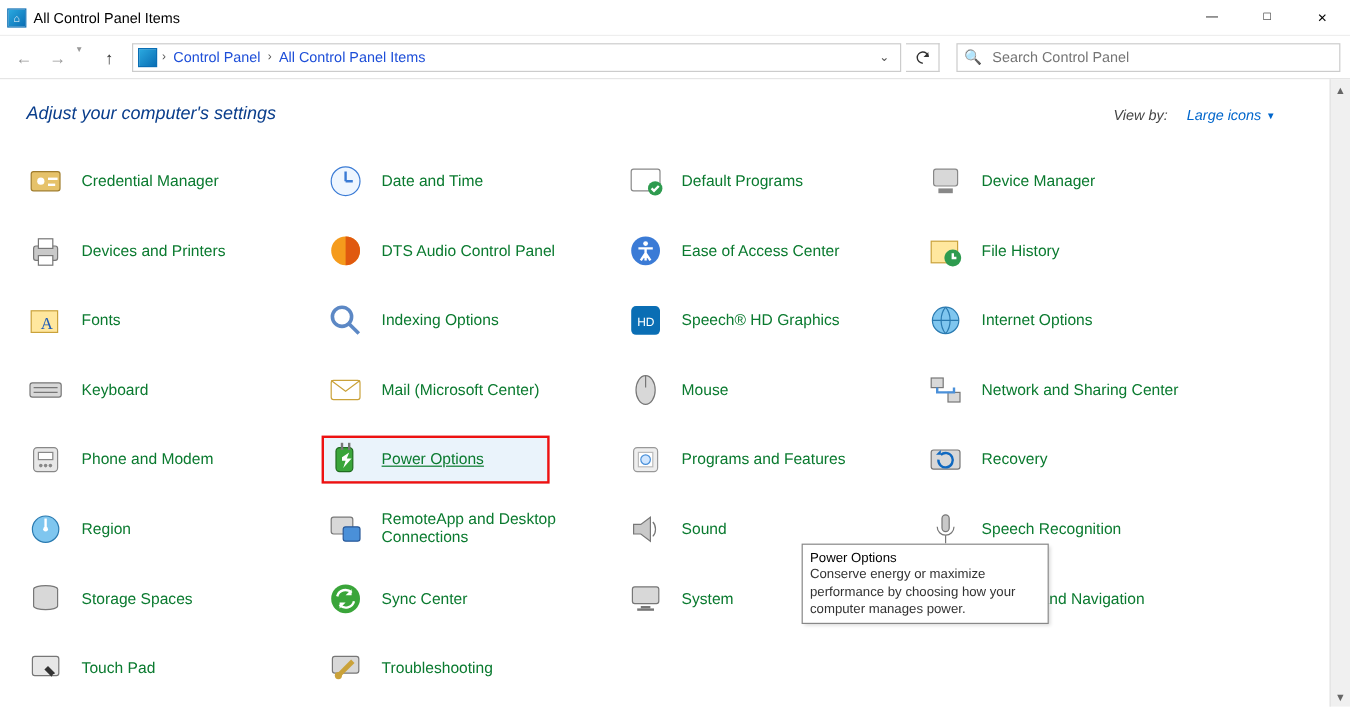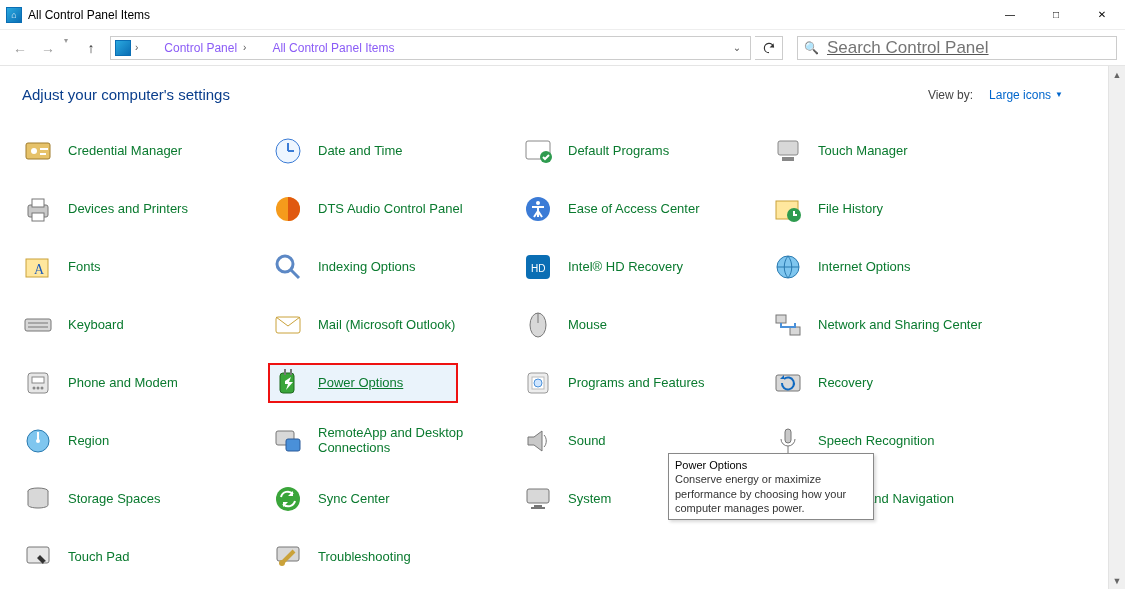--- a/index.html
+++ b/index.html
@@ -59,42 +59,43 @@
     height:24px;
     border:1px solid #ccc;
     display:flex;
     align-items:center;
     padding:0 4px;
     gap:4px;
     background:#fff;
   }
   .addressbar .mini-icon { width:16px;height:16px;background:linear-gradient(135deg,#2aa9e0,#0a6eb4);border:1px solid #0a6eb4;}
   .crumb-sep { color:#555; font-size:10px;}
-  .crumb { font-size:12px; color:#8b5cf6; padding:0 2px;margin-left:20px;}
+  .crumb { font-size:12px; color:#1d4ed8; padding:0 2px;}
   .addressbar .spacer{flex:1;}
   .addressbar .dropdown-btn {width:18px;text-align:center;color:#555;font-size:10px;}
   .refresh-btn {
     width:28px;height:24px;border:1px solid #ccc;border-left:none;display:flex;align-items:center;justify-content:center;
   }
   .searchbox {
     width:320px;height:24px;border:1px solid #ccc;display:flex;align-items:center;padding:0 6px;margin-left:10px;background:#fff;
   }
   .searchbox .search-icon{color:#888;font-size:12px;margin-right:6px;}
-  .searchbox input {border:none;outline:none;flex:1;font-size:17px;color:#555;text-decoration:underline;}
+  .searchbox input {border:none;outline:none;flex:1;font-size:12px;color:#555;}
 
   
   .content {
     position:relative;
     padding: 20px 22px 0 22px;
     height: calc(589px - 30px - 36px);
     overflow:hidden;
   }
   .content-header {
-    display:flex;align-items:center;justify-content:space-between;margin-bottom:28px;
+    display:flex;align-items:flex-end;justify-content:space-between;margin-bottom:28px;
     padding-right:40px;
+    font-style:italic;
   }
   .heading { color:#0a3e8c; font-size:15px;}
   .viewby { display:flex;align-items:center;gap:16px;font-size:12px;}
   .viewby .label{color:#444;}
   .viewby .value{color:#0066cc;display:flex;align-items:center;gap:4px;}
   .viewby .value .tri{font-size:8px;}
 
   .grid {
     display:grid;
     grid-template-columns: repeat(4, 250px);
@@ -249,21 +250,21 @@
         </div>
         <span class="link">Default Programs</span>
       </div>
       <div class="item">
         <div class="icon ic">
           <svg viewBox="0 0 32 32">
             <rect x="6" y="6" width="20" height="14" rx="2" fill="#d8d8d8" stroke="#888"></rect>
             <rect x="10" y="22" width="12" height="4" fill="#888"></rect>
           </svg>
         </div>
-        <span class="link">Touch Manager</span>
+        <span class="link">Device Manager</span>
       </div>
       <div class="item">
         <div class="icon ic">
           <svg viewBox="0 0 32 32">
             <rect x="6" y="12" width="20" height="12" rx="2" fill="#c9c9c9" stroke="#777"></rect>
             <rect x="10" y="6" width="12" height="8" fill="#fff" stroke="#777"></rect>
             <rect x="10" y="20" width="12" height="8" fill="#fff" stroke="#777"></rect>
           </svg>
         </div>
         <span class="link">Devices and Printers</span>
@@ -315,21 +316,21 @@
         </div>
         <span class="link">Indexing Options</span>
       </div>
       <div class="item">
         <div class="icon ic">
           <svg viewBox="0 0 32 32">
             <rect x="4" y="4" width="24" height="24" rx="4" fill="#0a6eb4"></rect>
             <text x="9" y="21" font-size="10" fill="#fff">HD</text>
           </svg>
         </div>
-        <span class="link">Intel® HD Recovery</span>
+        <span class="link">Speech® HD Graphics</span>
       </div>
       <div class="item">
         <div class="icon ic">
           <svg viewBox="0 0 32 32">
             <circle cx="16" cy="16" r="11" fill="#7fc6ef" stroke="#2a7ab0"></circle>
             <path d="M5 16h22M16 5c5 6 5 16 0 22M16 5c-5 6-5 16 0 22" stroke="#2a7ab0" fill="none"></path>
           </svg>
         </div>
         <span class="link">Internet Options</span>
       </div>
@@ -343,21 +344,21 @@
         </div>
         <span class="link">Keyboard</span>
       </div>
       <div class="item">
         <div class="icon ic">
           <svg viewBox="0 0 32 32">
             <rect x="4" y="8" width="24" height="16" rx="2" fill="#fff" stroke="#caa23a"></rect>
             <path d="M4 8l12 9 12-9" stroke="#caa23a" fill="none"></path>
           </svg>
         </div>
-        <span class="link">Mail (Microsoft Outlook)</span>
+        <span class="link">Mail (Microsoft Center)</span>
       </div>
       <div class="item">
         <div class="icon ic">
           <svg viewBox="0 0 32 32">
             <ellipse cx="16" cy="16" rx="8" ry="12" fill="#d8d8d8" stroke="#777"></ellipse>
             <line x1="16" y1="4" x2="16" y2="14" stroke="#777"></line>
           </svg>
         </div>
         <span class="link">Mouse</span>
       </div>

